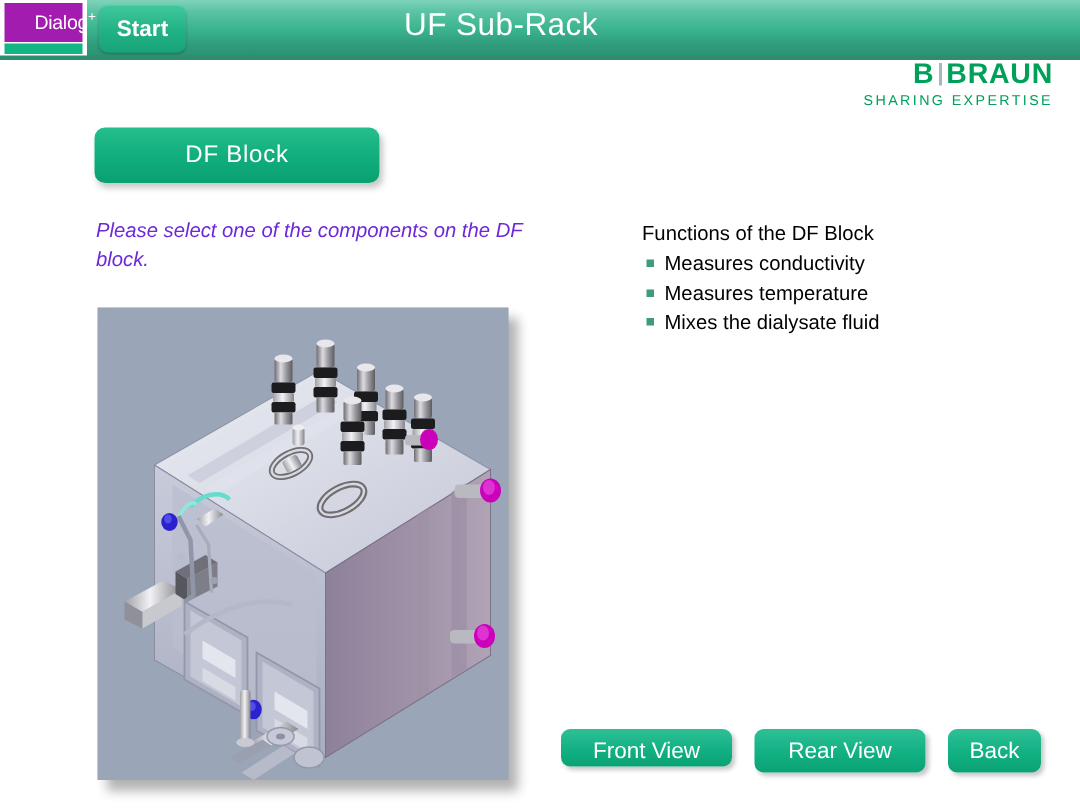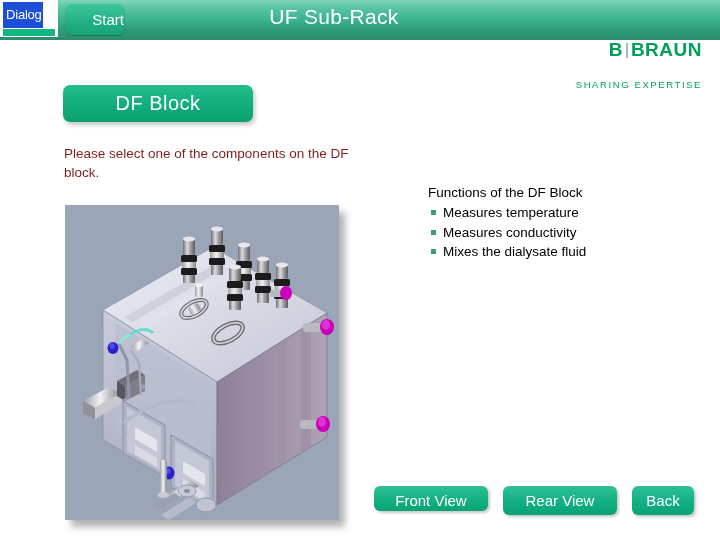--- a/index.html
+++ b/index.html
@@ -40,27 +40,27 @@
 
   
   .dialog-logo {
     position: absolute;
     left: 0; top: 0;
     width: 58px; height: 40px;
     background: #ffffff;
     padding: 2px 3px 0 3px;
   }
   .dialog-logo-inner {
-    width: 40px; height: 26px;
-    background: #1d4ed8;
+    width: 52px; height: 26px;
+    background: #a21caf;
     color: #ffffff;
     font-size: 13px;
     line-height: 26px;
     text-align: left;
-    padding-left: 3px;
+    padding-left: 20px;
     letter-spacing: -0.2px;
     position: relative;
   }
   .dialog-logo-inner .plus {
     font-size: 9px;
     vertical-align: super;
     line-height: 0;
   }
   .dialog-logo-bar {
     width: 52px; height: 7px;
@@ -71,23 +71,24 @@
   
   .start-btn {
     position: absolute;
     left: 66px; top: 4px;
     width: 58px; height: 31px;
     border-radius: 6px;
     background: linear-gradient(to bottom, #3fc79c 0%, #21b184 55%, #17a378 100%);
     color: #ffffff;
     font-size: 15px;
     line-height: 31px;
-    text-align: right;
+    text-align: center;
     box-shadow: 0 1px 2px rgba(0,0,0,0.25);
     cursor: pointer;
+    font-weight: bold;
   }
 
   .header-title {
     position: absolute;
     left: 0; top: 5px;
     width: 668px;
     text-align: center;
     color: #ffffff;
     font-size: 21px;
     letter-spacing: 0.3px;
@@ -113,56 +114,56 @@
     width: 2px; height: 15px;
     background: #a8b7bd;
     vertical-align: -2px;
     margin: 0 3px;
   }
   .braun-sub {
     color: #00a05a;
     font-size: 9.5px;
     letter-spacing: 1.6px;
     line-height: 13px;
-    margin-top: 18px;
+    margin-top: 1px;
     white-space: nowrap;
   }
 
   
   .df-pill {
     position: absolute;
     left: 63px; top: 85px;
     width: 190px; height: 37px;
     border-radius: 7px;
     background: linear-gradient(to bottom, #25bd8c 0%, #11ad7c 55%, #0aa071 100%);
     color: #ffffff;
-    font-size: 20px;
+    font-size: 16px;
     line-height: 37px;
     text-align: center;
     letter-spacing: 0.5px;
     box-shadow: 2px 3px 4px rgba(0,0,0,0.22);
     cursor: pointer;
   }
 
   
   .instruction {
     position: absolute;
     left: 64px; top: 144px;
     width: 300px;
-    color: #7f1d1d;
+    color: #6d28d9;
     font-size: 13.5px;
     line-height: 19px;
+    font-style: italic;
   }
 
   
   .functions {
     position: absolute;
     left: 428px; top: 146px;
     width: 265px;
-    margin-top: 37px;
   }
   .functions-title {
     color: #000000;
     font-size: 13.5px;
     line-height: 19px;
     margin-bottom: 1px;
   }
   .functions ul { list-style: none; }
   .functions li {
     position: relative;
@@ -236,25 +237,25 @@
     <span>DF Block</span>
   </div>
 
   <div class="instruction">Please select one of the components on the DF block.</div>
 
   <div class="functions">
     <div class="functions-title">Functions of the DF Block</div>
     <ul>
       <li>
         <span class="bullet"></span>
-        <span>Measures temperature</span>
+        <span>Measures conductivity</span>
       </li>
       <li>
         <span class="bullet"></span>
-        <span>Measures conductivity</span>
+        <span>Measures temperature</span>
       </li>
       <li>
         <span class="bullet"></span>
         <span>Mixes the dialysate fluid</span>
       </li>
     </ul>
   </div>
 
   <div class="cad-frame">
     <svg class="cad-svg" viewBox="0 0 274 315">

